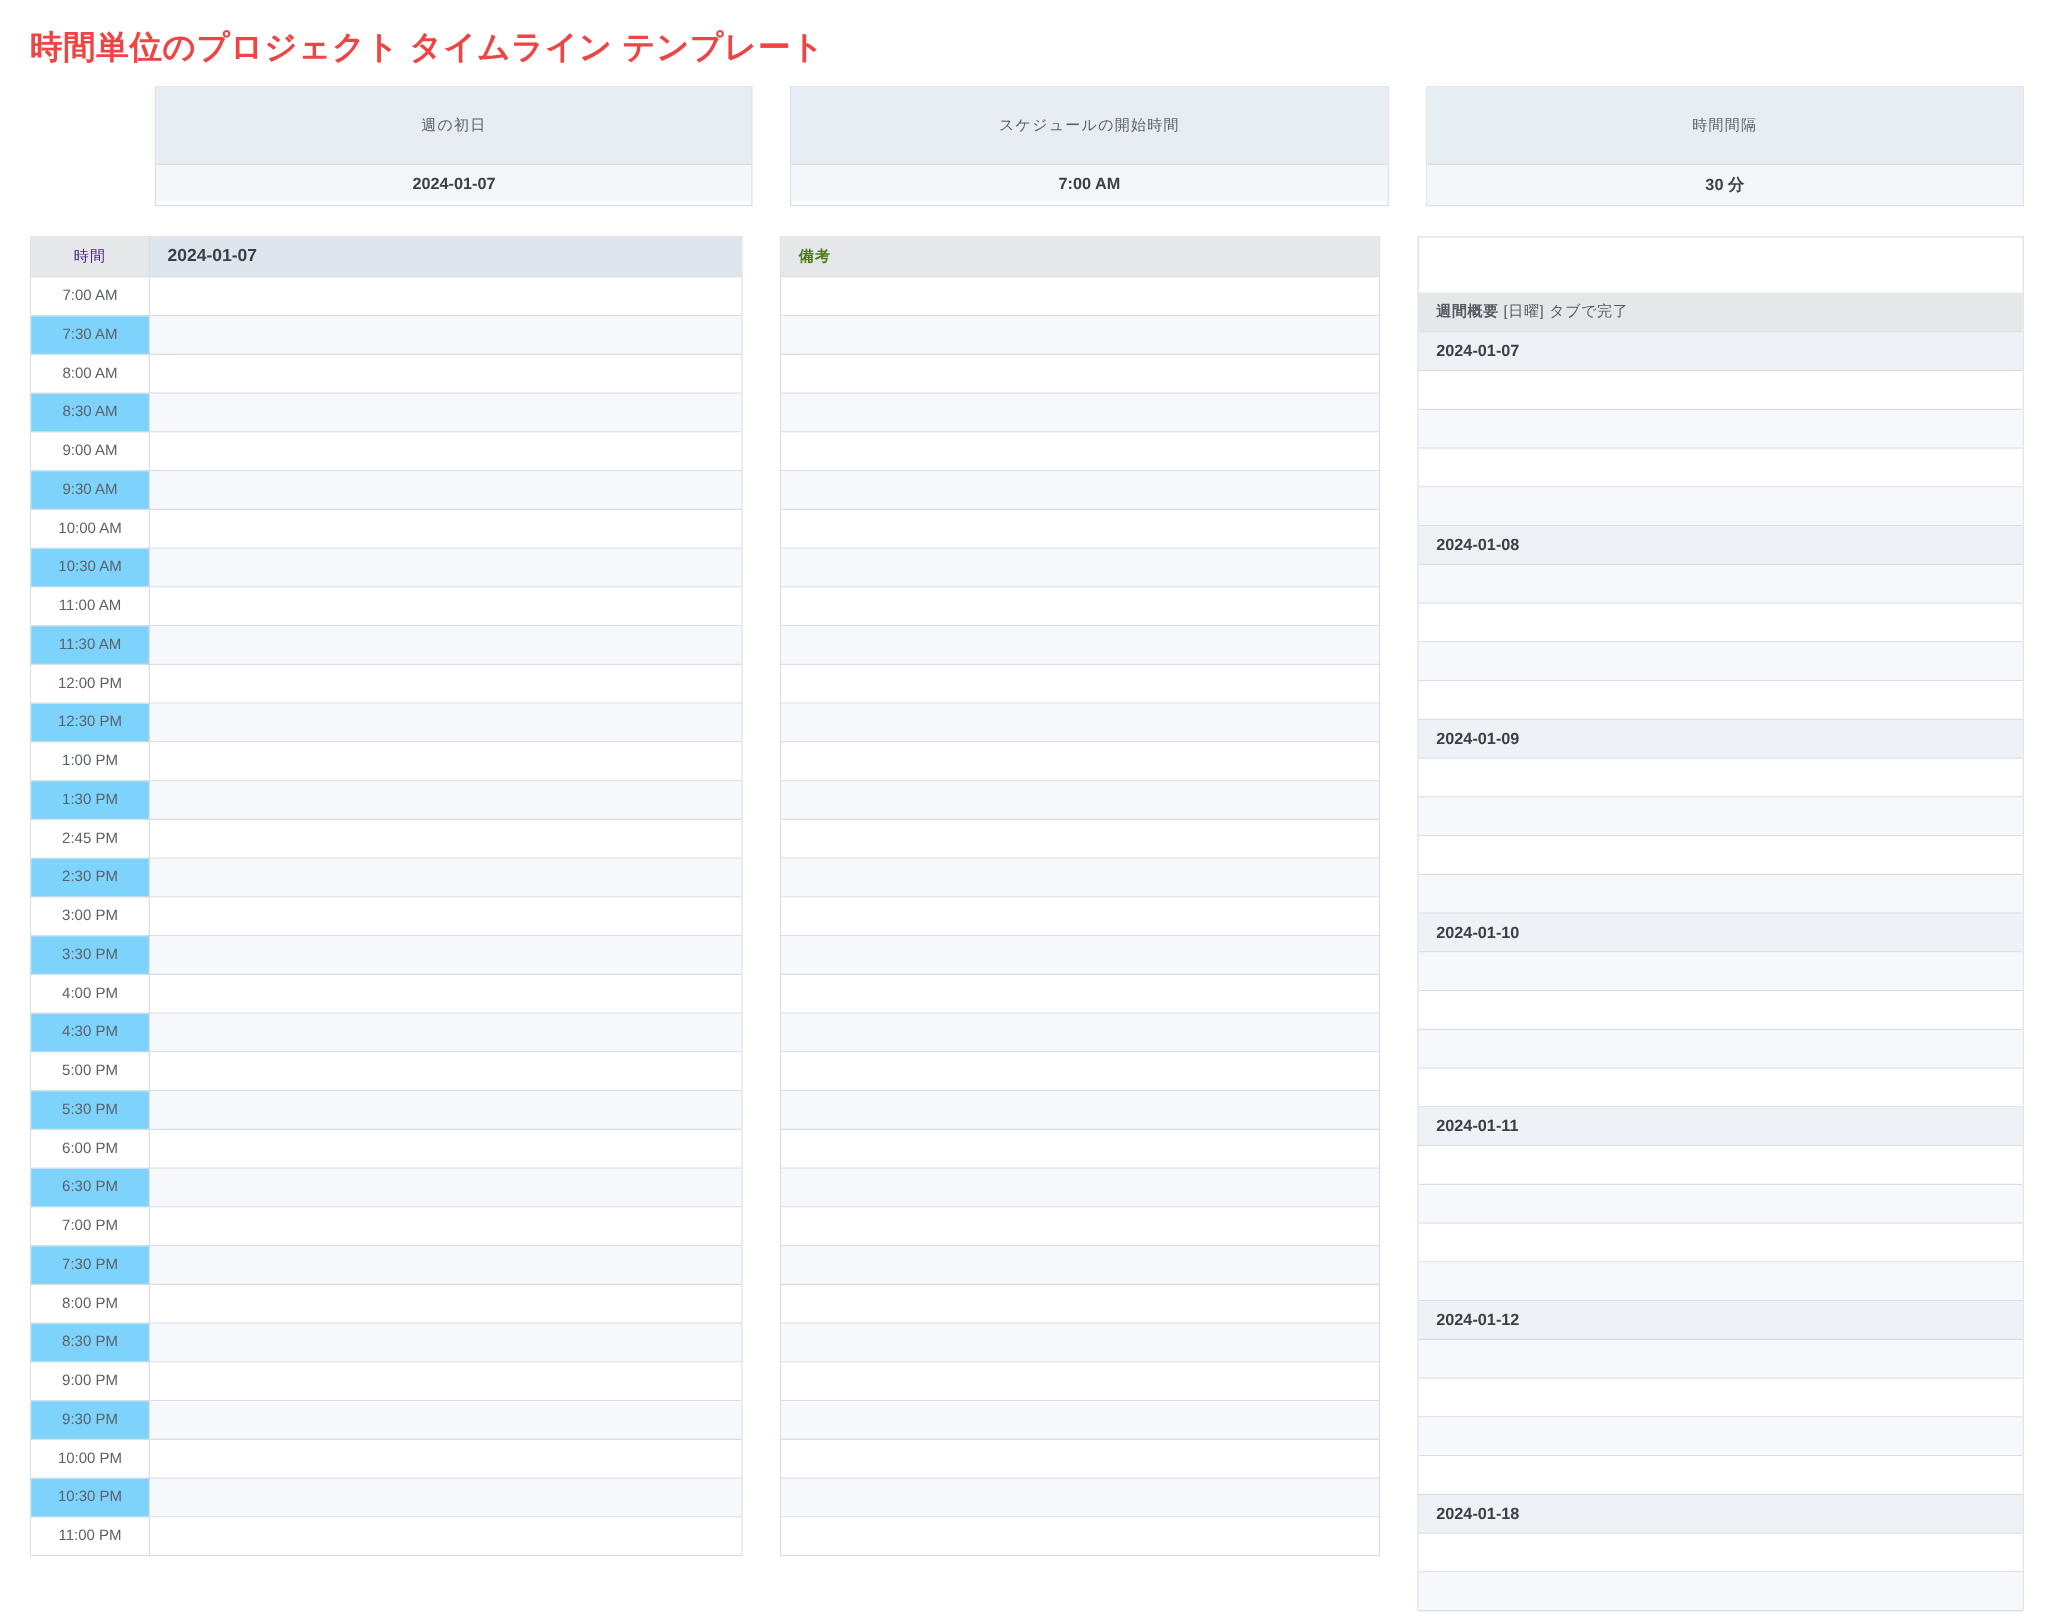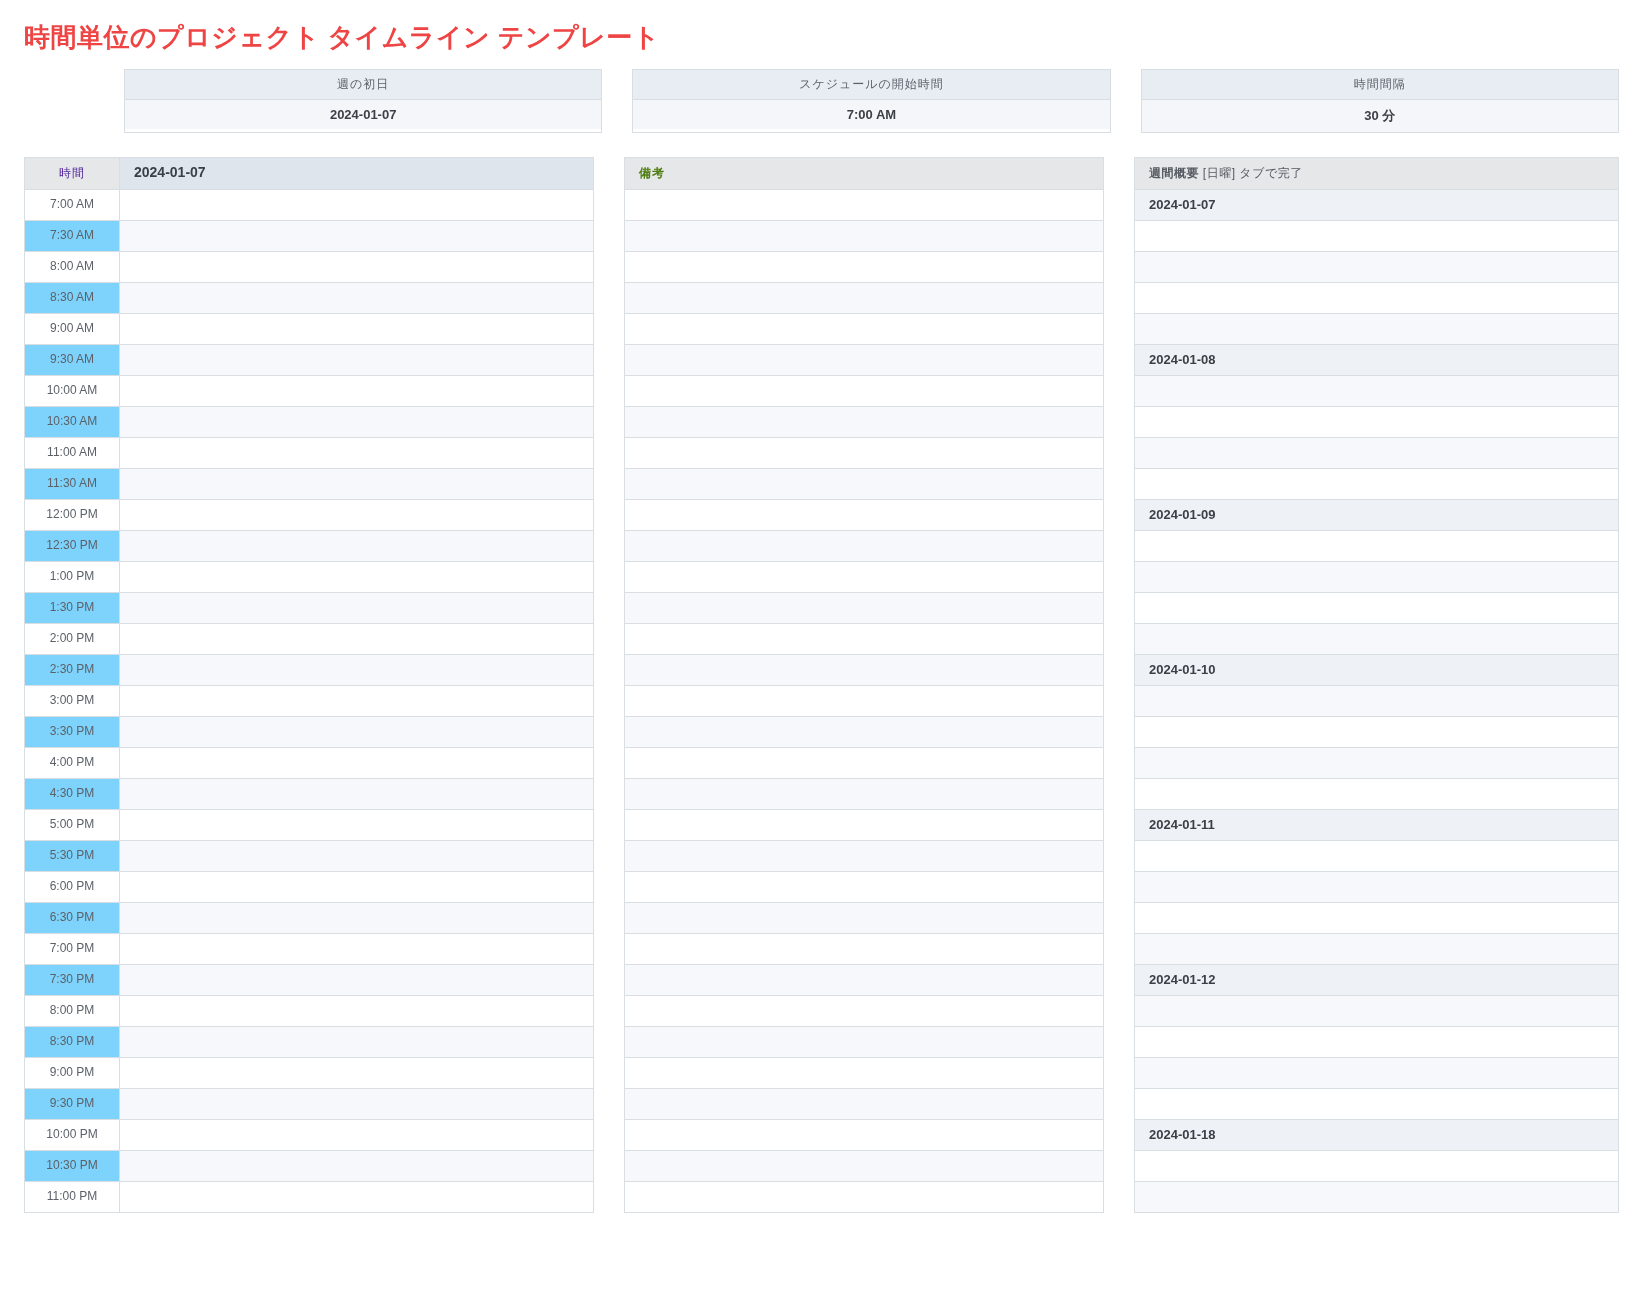--- a/index.html
+++ b/index.html
@@ -26,21 +26,21 @@
   }
   .config-box {
     flex: 1;
     border: 1px solid #d9dee3;
   }
   .config-box .hd {
     background: #e8edf3;
     text-align: center;
     font-size: 12px;
     color: #5c6168;
-    padding: 6px 0;
+    padding: 22px 0;
     letter-spacing: 1px;
     border-bottom: 1px solid #d9dee3;
   }
   .config-box .val {
     background: #f4f6fa;
     text-align: center;
     font-weight: 700;
     color: #3b3f46;
     font-size: 13px;
     padding: 7px 0;
@@ -117,20 +117,21 @@
 
   
   .col3 { flex: 1; border: 1px solid #d9dee3; border-bottom: none; }
   .col3 .hd {
     background: #e6e7e9;
     font-size: 12px;
     color: #545a61;
     padding: 7px 14px;
     border-bottom: 1px solid #d9dee3;
     letter-spacing: 0.5px;
+    margin-top: 44px;
   }
   .col3 .hd .bold { font-weight: 700; }
   .col3 .day-hdr {
     background: #eef2f7;
     font-weight: 700;
     font-size: 13px;
     color: #3b3f46;
     padding: 7px 14px;
     min-height: 31px;
     border-bottom: 1px solid #d9dee3;
@@ -220,21 +221,21 @@
       </div>
       <div class="row even">
         <div class="time">1:00 PM</div>
         <div class="cell"></div>
       </div>
       <div class="row">
         <div class="time">1:30 PM</div>
         <div class="cell"></div>
       </div>
       <div class="row even">
-        <div class="time">2:00 PM</div>
+        <div class="time">2:45 PM</div>
         <div class="cell"></div>
       </div>
       <div class="row">
         <div class="time">2:30 PM</div>
         <div class="cell"></div>
       </div>
       <div class="row even">
         <div class="time">3:00 PM</div>
         <div class="cell"></div>
       </div>

